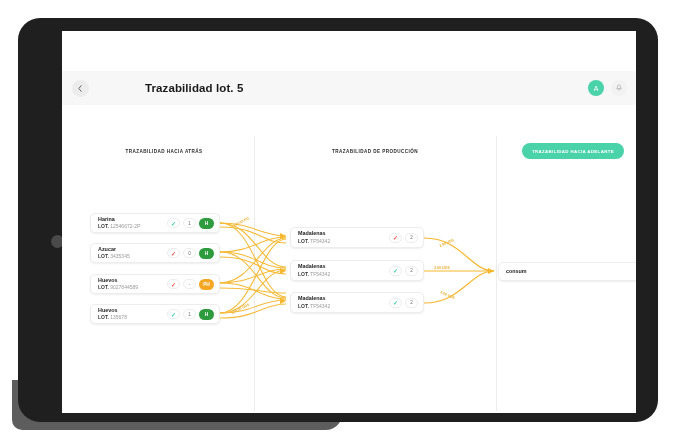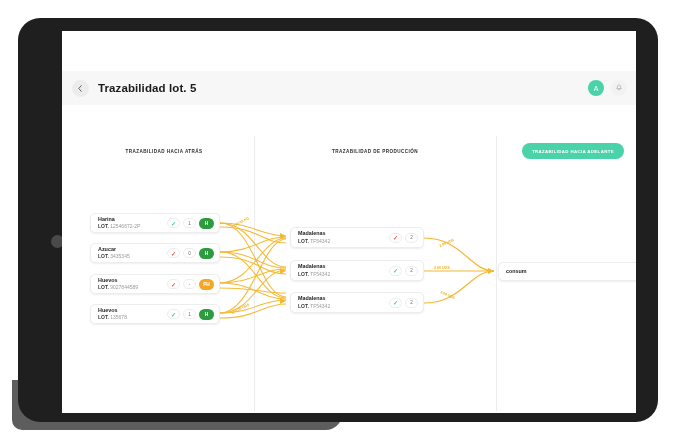--- a/index.html
+++ b/index.html
@@ -31,21 +31,21 @@
     border-radius:50%;background:#4a4a4a;
   }
   .screen{
     position:absolute;left:62px;top:31px;width:574px;height:382px;
     background:#ffffff;overflow:hidden;
   }
 
   
   .appbar{
     position:absolute;left:0;top:40px;width:574px;height:34px;
-    background:#f7f7f8;display:flex;align-items:center;
+    background:#f7f7f8;display:flex;align-items:center;gap:47px;
   }
   .back-btn{
     margin-left:10px;width:17px;height:17px;border-radius:50%;
     background:#ececed;display:flex;align-items:center;justify-content:center;
     color:#4b4b4b;font-size:9px;line-height:1;
   }
   .app-title{
     margin-left:9px;font-size:11.5px;font-weight:bold;color:#1a1a1a;
     letter-spacing:.1px;
   }

